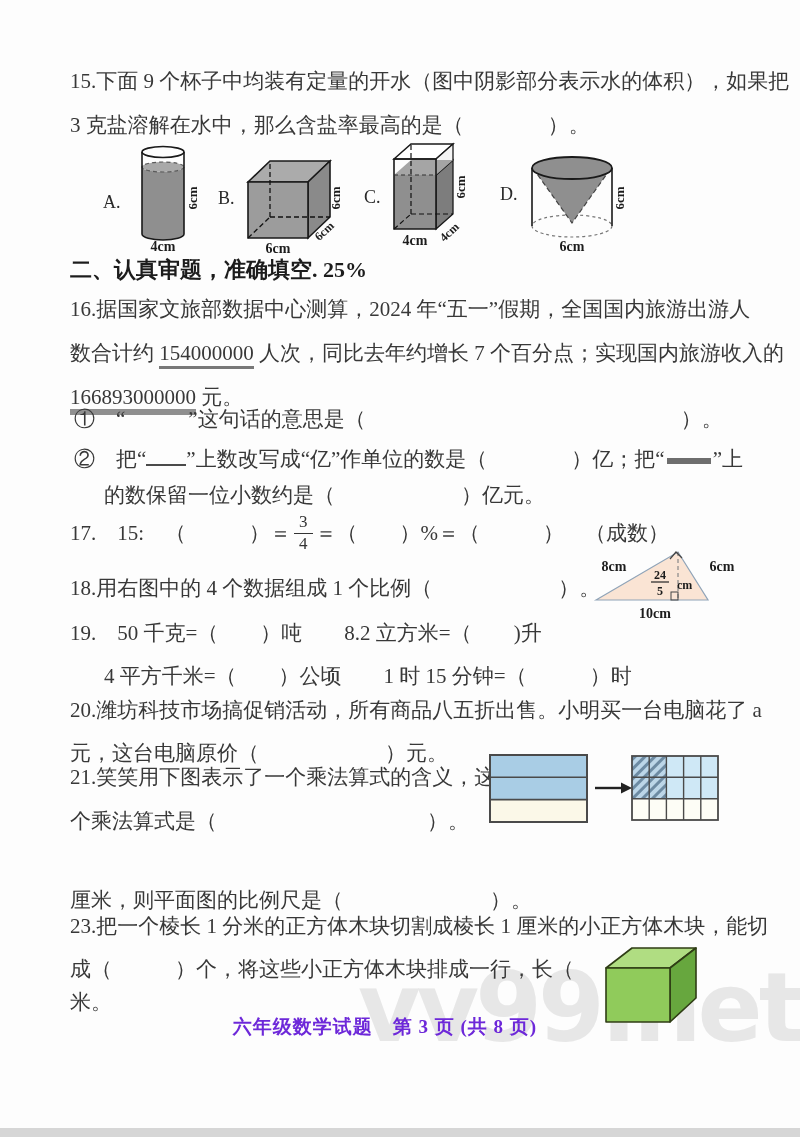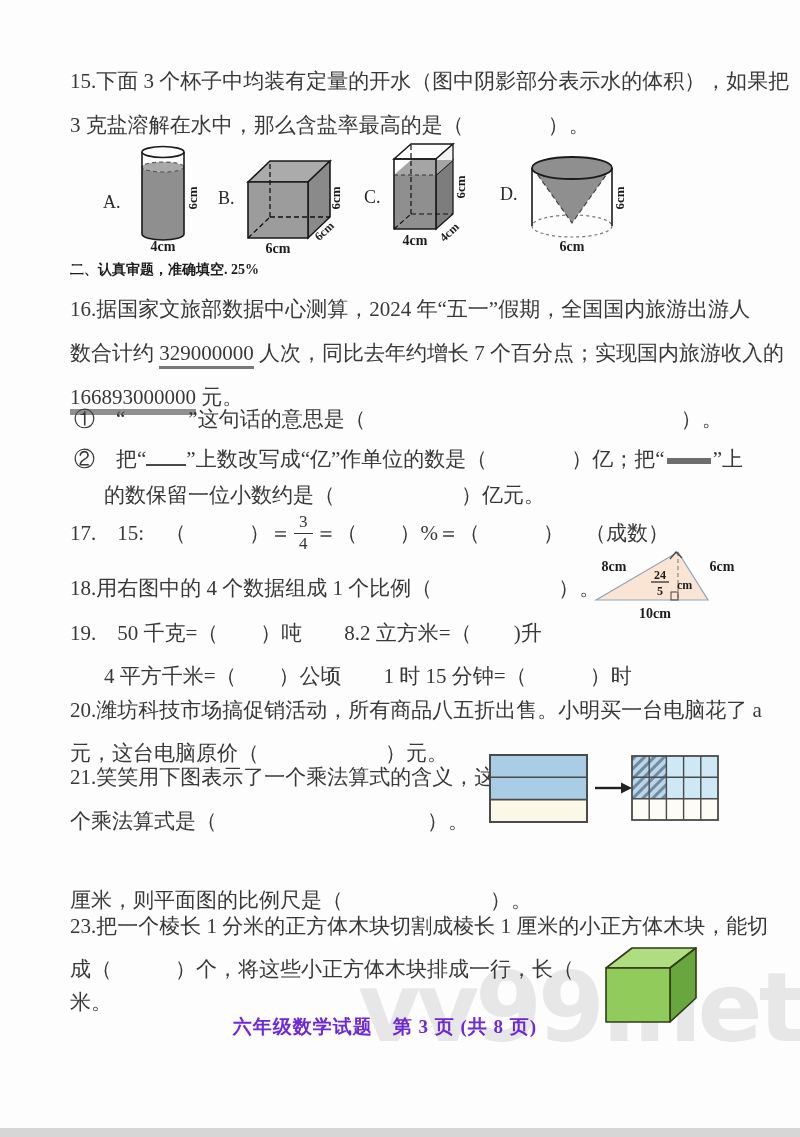--- a/index.html
+++ b/index.html
@@ -7,21 +7,21 @@
   .page {
     position:relative; width:800px; height:1137px;
     background:#fdfdfd; overflow:hidden;
     font-family:"Liberation Serif", serif;
     color:#383838;
   }
   .line {
     position:absolute; margin:0; white-space:nowrap;
     font-size:21px; line-height:26px; color:#383838;
   }
-  .section-title { font-size:14px; font-weight:bold; color:#1c1c1c; }
+  .section-title { font-size:22px; font-weight:bold; color:#1c1c1c; }
   .u-num  { border-bottom:3px solid #787878; padding-bottom:1px; }
   .u-num2 { border-bottom:6px solid #8f8f8f; padding-bottom:0; }
   .blank-line { display:inline-block; width:40px; height:14px; border-bottom:2.2px solid #4a4a4a; }
   .blank-bar  { display:inline-block; width:44px; height:6px; background:#6e6e6e; vertical-align:2px; margin:0 2px; }
   .frac { display:inline-flex; flex-direction:column; align-items:center; vertical-align:middle; font-size:17px; line-height:1.1; margin:0 3px; color:#333; }
   .frac .fnum { border-bottom:1.6px solid #333; padding:0 5px 1px; }
   .frac .fden { padding-top:1px; }
   .q17row { display:flex; align-items:center; }
   .fig { position:absolute; }
   .fig text { font-family:"Liberation Serif", serif; font-weight:bold; fill:#1c1c1c; }
@@ -38,21 +38,21 @@
   }
   .bottom-bar { position:absolute; left:0; top:1128px; width:800px; height:9px; background:#d6d6d6; }
 </style>
 </head>
 <body>
 
 <div class="page">
 
   <div class="watermark">vv99.net</div>
 
-  <p class="line" style="left:70px; top:68px;">15.下面 3 个杯子中均装有定量的开水（图中阴影部分表示水的体积），如果把</p>
+  <p class="line" style="left:70px; top:68px;">15.下面 9 个杯子中均装有定量的开水（图中阴影部分表示水的体积），如果把</p>
   <p class="line" style="left:70px; top:112px;">3 克盐溶解在水中，那么含盐率最高的是（　　　　）。</p>
 
   <div class="fig" style="left:103px; top:140px; width:130px; height:116px;">
     <span class="cup-letter" style="left:0; top:52px;">A.</span>
     <svg width="105" height="116" viewBox="0 0 105 116" style="position:absolute; left:25px; top:0;">
       <path d="M14,27 L14,94 A21,6 0 0 0 56,94 L56,27 A21,5 0 0 1 14,27 Z" fill="#8f8f8f"></path>
       <ellipse cx="35" cy="27" rx="21" ry="5" fill="#a9a9a9" stroke="#5a5a5a" stroke-width="1.2" stroke-dasharray="4,3"></ellipse>
       <ellipse cx="35" cy="12" rx="21" ry="5.5" fill="none" stroke="#1a1a1a" stroke-width="1.6"></ellipse>
       <path d="M14,12 L14,94 A21,6 0 0 0 56,94 L56,12" fill="none" stroke="#1a1a1a" stroke-width="1.6"></path>
       <text x="69" y="58" transform="rotate(-90 69 58)" text-anchor="middle" font-size="13">6cm</text>
@@ -98,21 +98,21 @@
       <ellipse cx="48" cy="16" rx="40" ry="11" fill="#8f8f8f" stroke="#1a1a1a" stroke-width="1.8"></ellipse>
       <path d="M8,16 L8,74 M88,16 L88,74" stroke="#1a1a1a" stroke-width="1.6"></path>
       <text x="100" y="46" transform="rotate(-90 100 46)" text-anchor="middle" font-size="13">6cm</text>
       <text x="48" y="99" text-anchor="middle" font-size="14">6cm</text>
     </svg>
   </div>
 
   <p class="line section-title" style="left:70px; top:257px;">二、认真审题，准确填空. 25%</p>
 
   <p class="line" style="left:70px; top:296px;">16.据国家文旅部数据中心测算，2024 年“五一”假期，全国国内旅游出游人</p>
-  <p class="line" style="left:70px; top:340px;"><span>数合计约 </span><span class="u-num">329000000</span><span> 人次，同比去年约增长 7 个百分点；实现国内旅游收入的</span></p>
+  <p class="line" style="left:70px; top:340px;"><span>数合计约 </span><span class="u-num">154000000</span><span> 人次，同比去年约增长 7 个百分点；实现国内旅游收入的</span></p>
   <p class="line" style="left:70px; top:384px;"><span class="u-num2">166893000000</span><span> 元。</span></p>
   <p class="line" style="left:74px; top:446px;"><span>②　把“</span><span class="blank-line"></span><span>”上数改写成“亿”作单位的数是（　　　　）亿；把“</span><span class="blank-bar"></span><span>”上</span></p>
   <p class="line" style="left:74px; top:406px;">①　“　　　”这句话的意思是（　　　　　　　　　　　　　　　）。</p>
   <p class="line" style="left:104px; top:482px;">的数保留一位小数约是（　　　　　　）亿元。</p>
 
   <p class="line q17row" style="left:70px; top:512px; height:42px;">
     <span>17.　15:　（　　　）＝</span>
     <span class="frac">
         <span class="fnum">3</span>
         <span class="fden">4</span>

